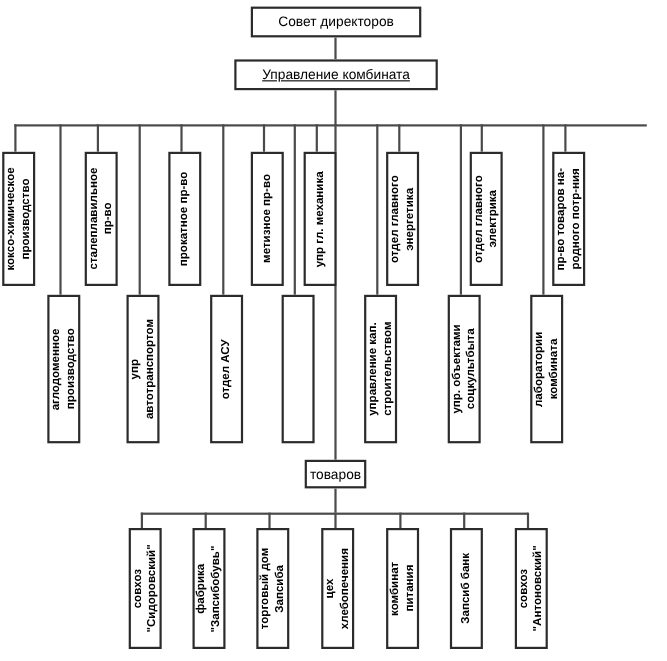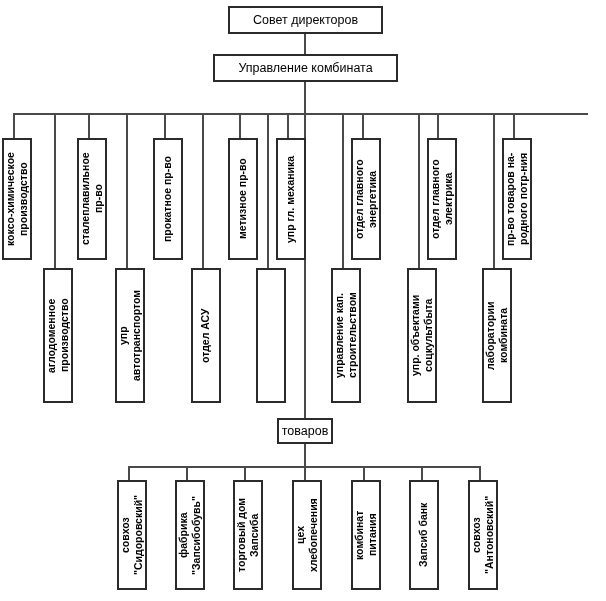--- a/index.html
+++ b/index.html
@@ -54,21 +54,21 @@
 </style>
 </head>
 <body>
 
 <div id="chart">
 
   <div class="box hbox" style="left:228px;top:6px;width:155px;height:28px;">Совет директоров</div>
 
   <div class="ln lnv" style="left:304px;top:34px;height:20px;"></div>
 
-  <div class="box hbox" style="left:213px;top:54px;width:185px;height:28px;">Управление комбината</div>
+  <div class="box hbox" style="left:213px;top:54px;width:185px;height:28px;text-decoration:underline;">Управление комбината</div>
 
   <div class="ln lnv" style="left:304px;top:82px;height:32px;"></div>
 
   <div class="ln lnh" style="left:13px;top:113px;width:575px;"></div>
 
   <div class="ln lnv" style="left:13px;top:113px;height:25px;"></div>
   <div class="ln lnv" style="left:88px;top:113px;height:25px;"></div>
   <div class="ln lnv" style="left:164px;top:113px;height:25px;"></div>
   <div class="ln lnv" style="left:239px;top:113px;height:25px;"></div>
   <div class="ln lnv" style="left:287px;top:113px;height:25px;"></div>

